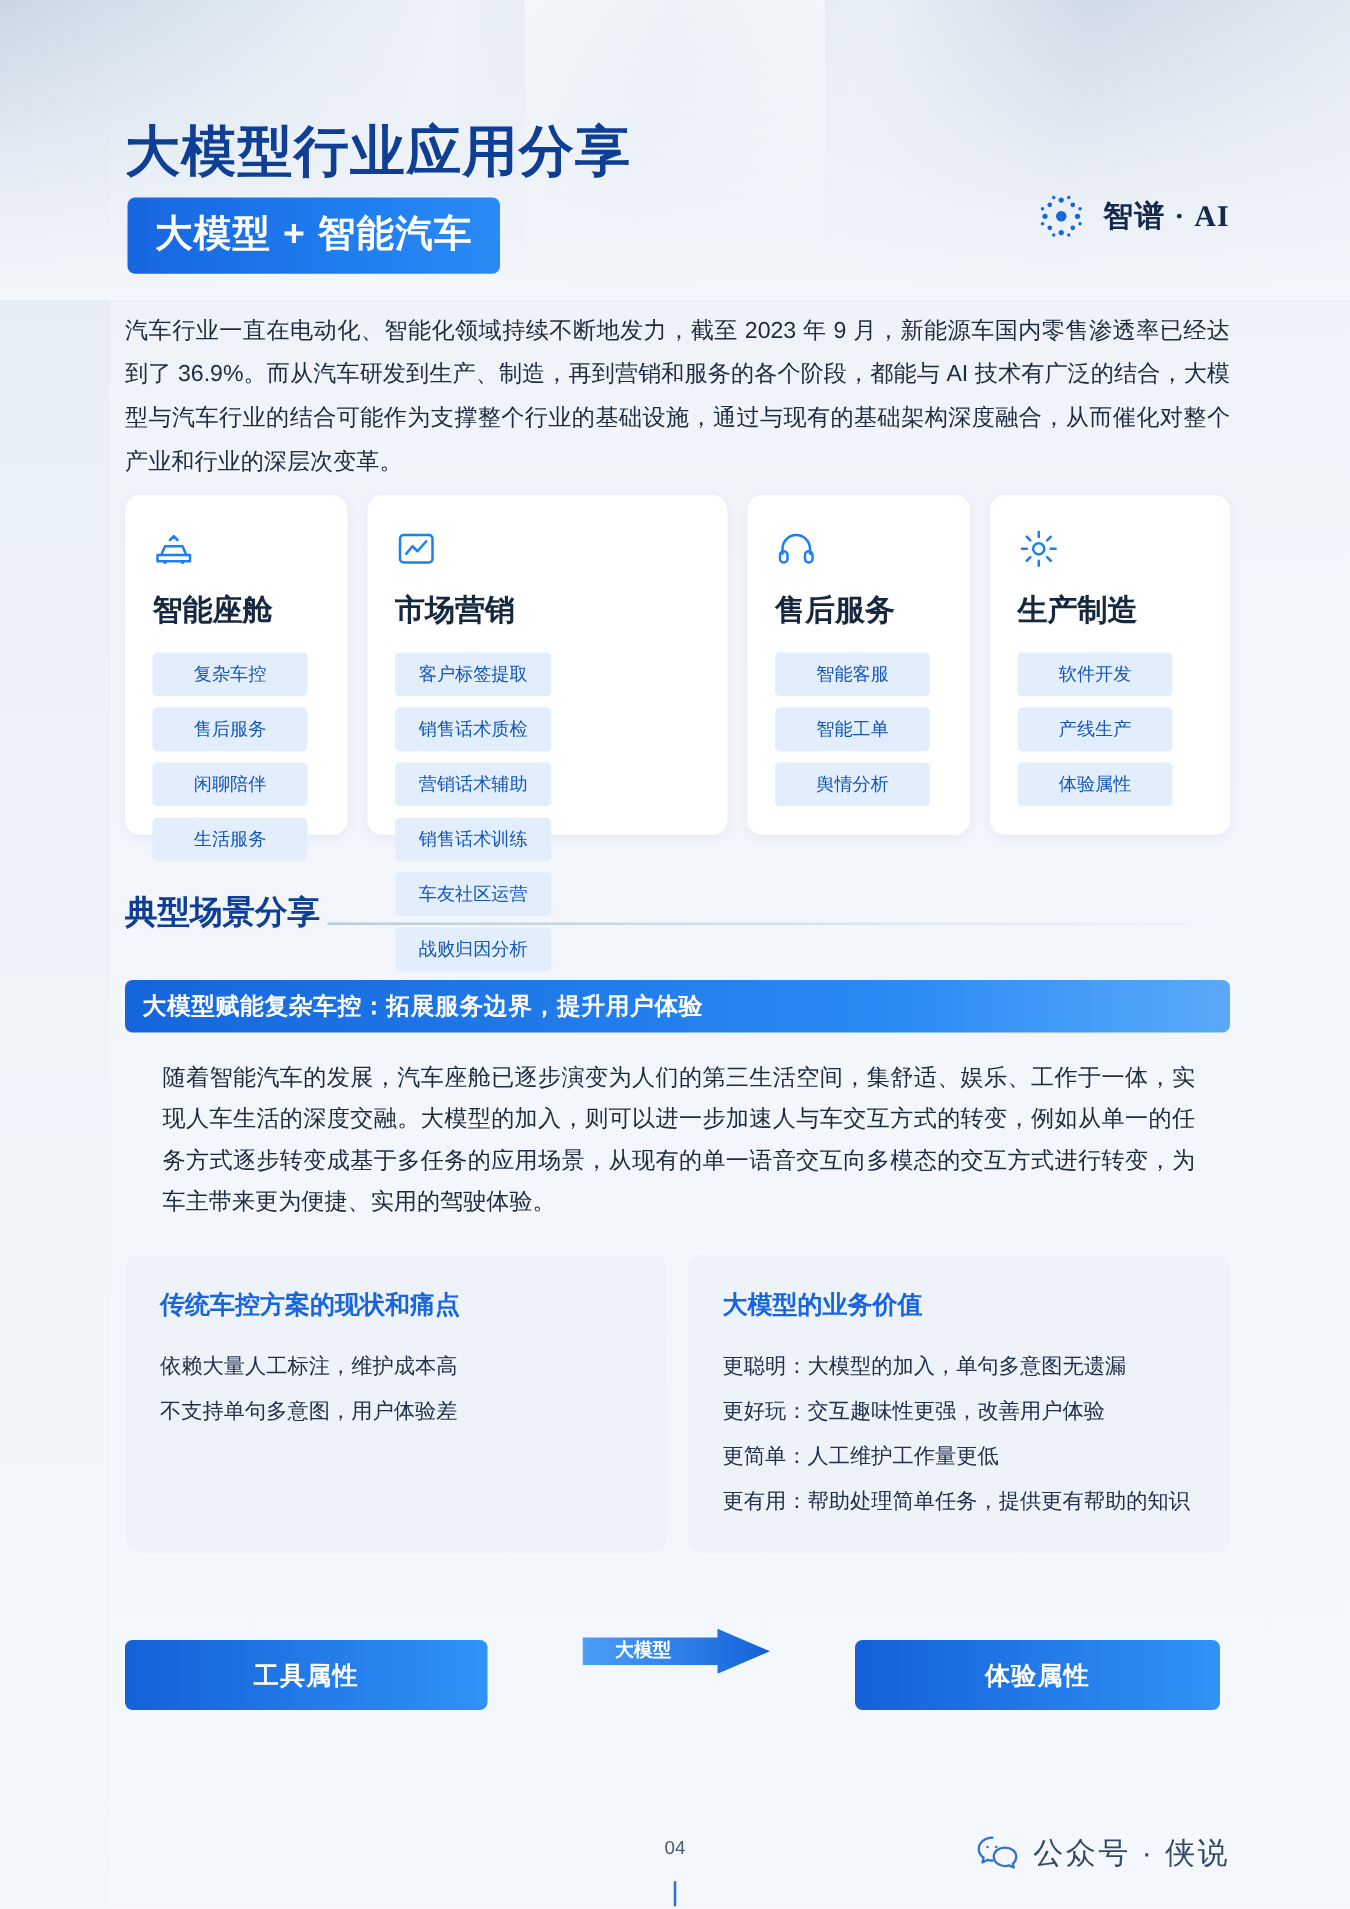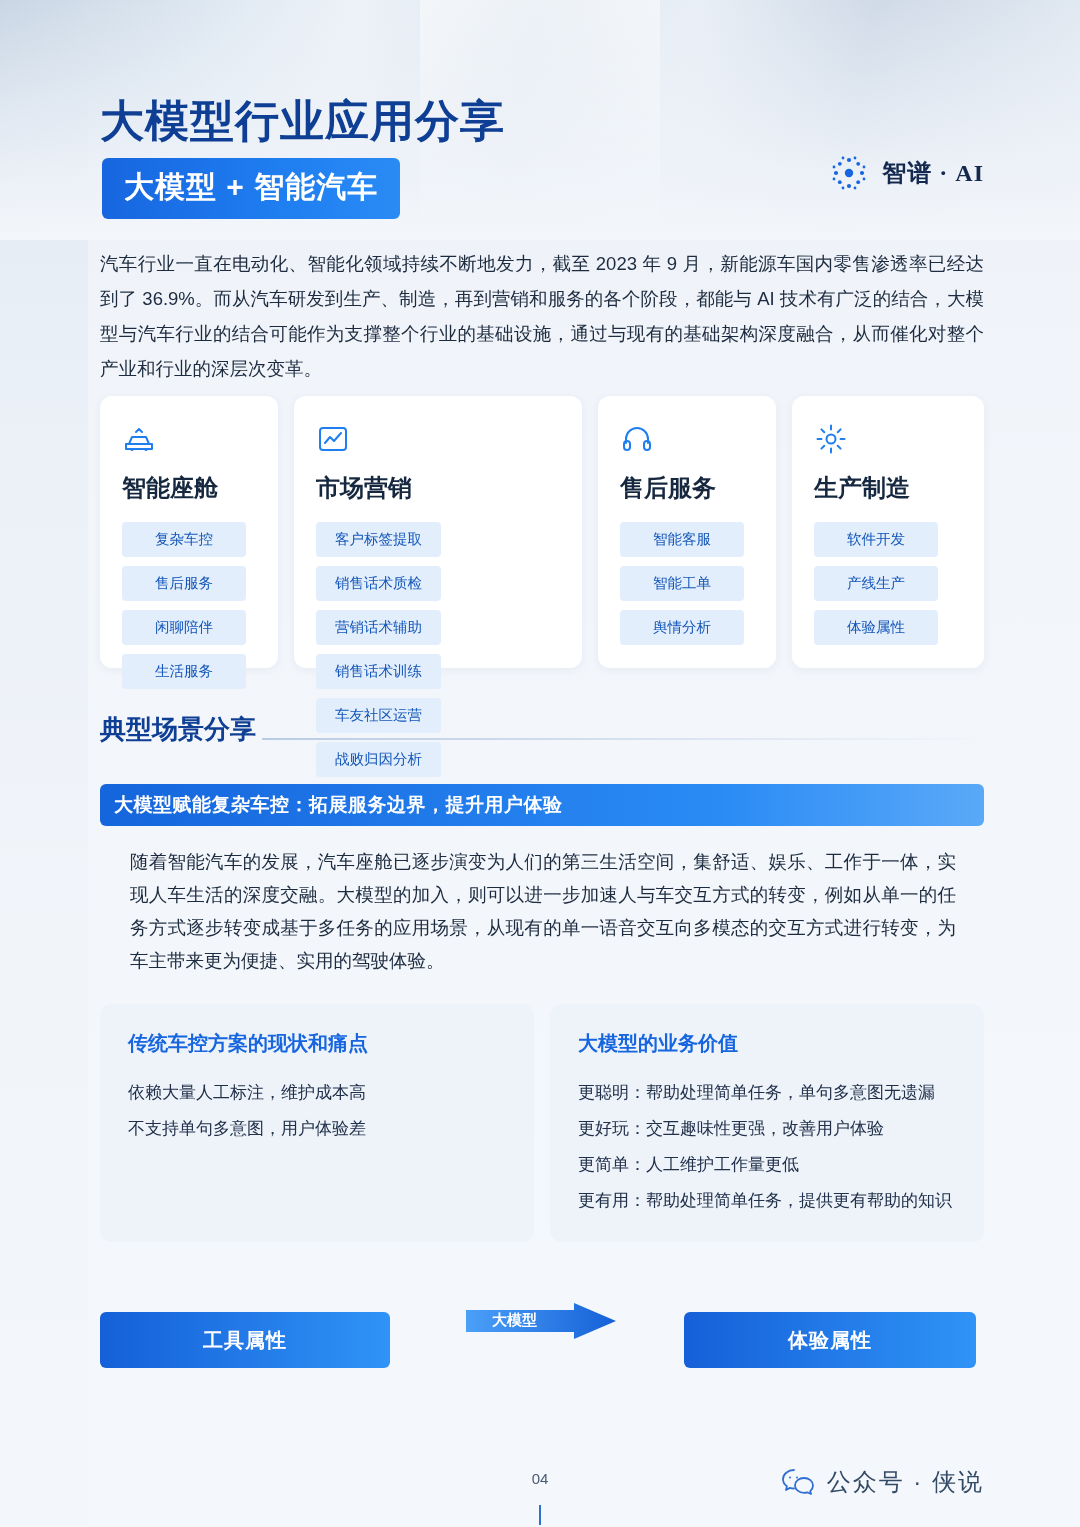--- a/index.html
+++ b/index.html
@@ -270,21 +270,21 @@
     <p class="body-para">随着智能汽车的发展，汽车座舱已逐步演变为人们的第三生活空间，集舒适、娱乐、工作于一体，实现人车生活的深度交融。大模型的加入，则可以进一步加速人与车交互方式的转变，例如从单一的任务方式逐步转变成基于多任务的应用场景，从现有的单一语音交互向多模态的交互方式进行转变，为车主带来更为便捷、实用的驾驶体验。</p>
 
     <div class="panel left">
       <div class="panel-title">传统车控方案的现状和痛点</div>
       <div class="panel-line">依赖大量人工标注，维护成本高</div>
       <div class="panel-line">不支持单句多意图，用户体验差</div>
     </div>
 
     <div class="panel right">
       <div class="panel-title">大模型的业务价值</div>
-      <div class="panel-line">更聪明：帮助处理简单任务，单句多意图无遗漏</div>
+      <div class="panel-line">更聪明：大模型的加入，单句多意图无遗漏</div>
       <div class="panel-line">更好玩：交互趣味性更强，改善用户体验</div>
       <div class="panel-line">更简单：人工维护工作量更低</div>
       <div class="panel-line">更有用：帮助处理简单任务，提供更有帮助的知识</div>
     </div>
 
     <div class="attr left">工具属性</div>
 
     <div class="arrow-wrap">
       <span class="arrow-label">大模型</span>
       <svg viewBox="0 0 150 36" width="150" height="36" aria-hidden="true">

